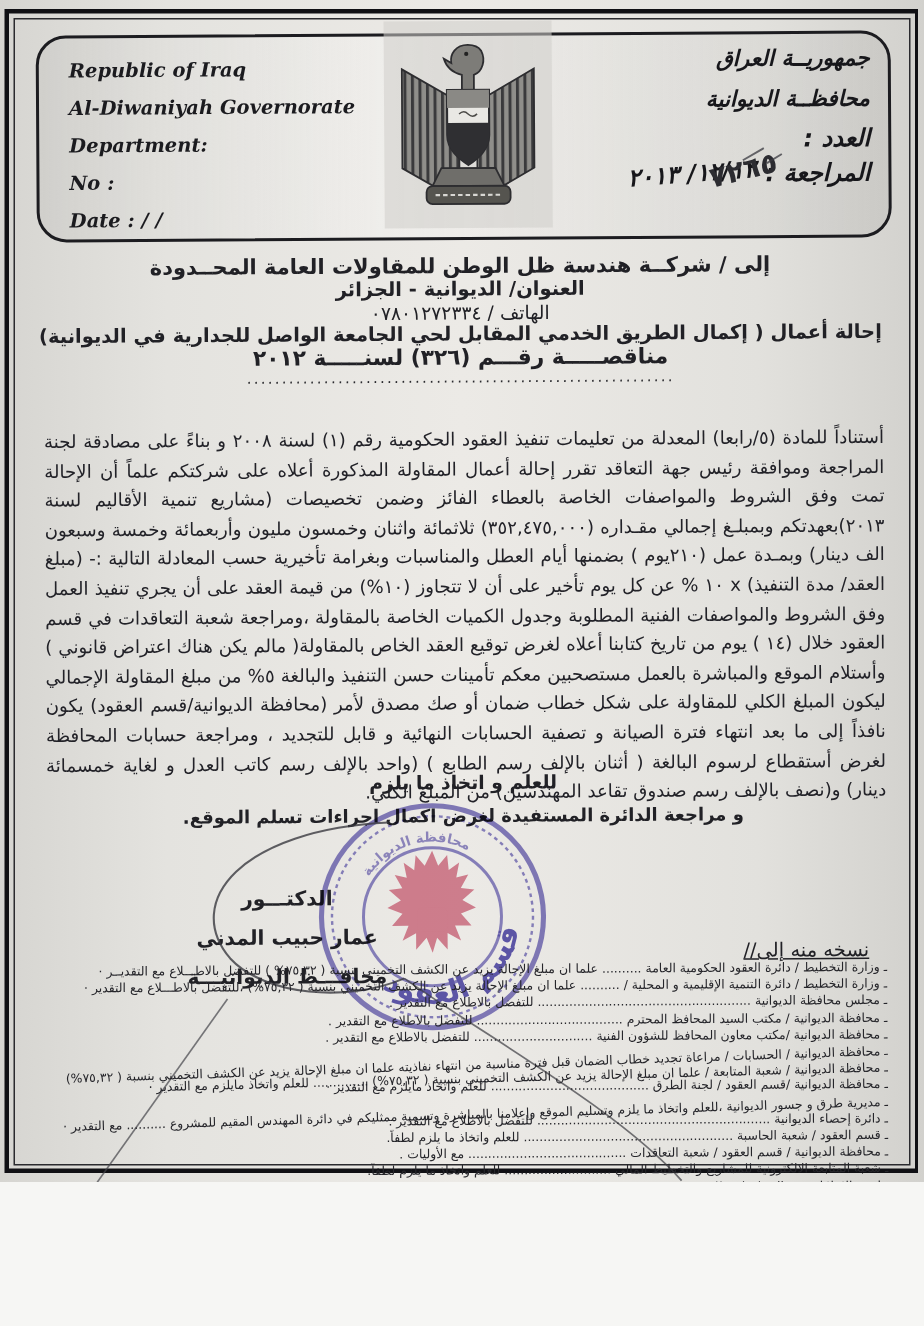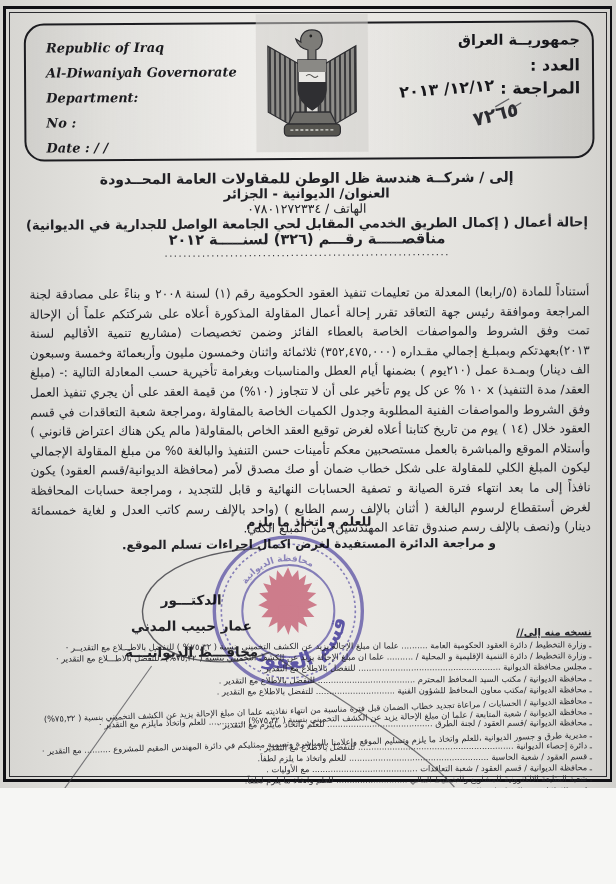--- a/index.html
+++ b/index.html
@@ -15,21 +15,21 @@
     border:1px solid #2a2a2e;pointer-events:none;}
   .tilt{position:absolute;inset:0;transform:rotate(-0.35deg);}
 
   
   .hdr-box{position:absolute;left:26px;top:22px;width:566px;height:134px;
     border:2px solid #1c1c20;border-radius:20px;
     background:linear-gradient(90deg,rgba(0,0,0,.04),rgba(255,255,255,.25) 40%,rgba(0,0,0,.05));}
   .hdr-en{position:absolute;left:48px;top:34px;font-family:"DejaVu Serif",serif;
     font-style:italic;font-weight:bold;font-size:13px;line-height:25px;color:#1b1b1f;}
   .hdr-ar{position:absolute;right:34px;top:28px;direction:rtl;
-    font-weight:bold;font-size:14.5px;line-height:27px;color:#17171b;}
+    font-weight:bold;font-size:14.5px;line-height:27px;color:#17171b;font-style:italic;}
   .hdr-ar .small-row{font-size:16px;line-height:23px;font-weight:bold;}
   .handnum{position:absolute;right:96px;top:104px;font-size:19px;font-weight:bold;
     color:#2c2c31;transform:rotate(-14deg) skewX(-6deg);letter-spacing:4px;direction:rtl;}
   .handdate{display:inline-block;transform:rotate(-4deg);letter-spacing:1px;}
 
   
   .emblem{position:absolute;left:256px;top:12px;width:116px;height:142px;}
 
   
   .addr{position:absolute;left:0;right:0;top:170px;text-align:center;direction:rtl;}
@@ -55,21 +55,21 @@
     font-weight:bold;font-size:13.5px;line-height:26px;direction:rtl;}
 
   
   .stamp{position:absolute;left:203px;top:527px;width:168px;height:168px;
     mix-blend-mode:multiply;opacity:.92;}
 
   
   .pen{position:absolute;inset:0;pointer-events:none;}
 
   
-  .cc-head{position:absolute;right:26px;top:628px;font-size:10px;font-weight:bold;
+  .cc-head{position:absolute;right:38px;top:628px;font-size:13px;font-weight:normal;
     text-decoration:underline;direction:rtl;}
   .cc{position:absolute;right:26px;left:30px;top:641px;direction:rtl;text-align:right;
     font-size:8.3px;line-height:11.2px;color:#26262b;}
   .cc .cc-item{white-space:nowrap;overflow:hidden;}
   .cc .cc-item:nth-child(6){transform:rotate(-1.6deg);transform-origin:right center;}
   .cc .cc-item:nth-child(7){transform:rotate(-1.2deg);transform-origin:right center;}
   .cc .cc-item:nth-child(9){transform:rotate(-1.4deg);transform-origin:right center;}
 
   
   .ftr-box{position:absolute;left:14px;top:803px;width:586px;height:58px;
@@ -121,20 +121,21 @@
       <path d="M44 70 L72 70 L72 78 C72 88 64 94 58 98 C52 94 44 88 44 78 Z" fill="#2f2f32"></path>
       <path d="M52 64 q3 -3 6 0 q3 3 6 0" stroke="#4c4b48" stroke-width="1" fill="none"></path>
 
       <path d="M40 100 L76 100 L82 112 L34 112 Z" fill="#6f6e6a" stroke="#2d2d30" stroke-width="1.2"></path>
       <rect x="30" y="112" width="56" height="12" rx="4" fill="#55544f" stroke="#2d2d30" stroke-width="1.2"></rect>
       <path d="M36 118 h44" stroke="#d8d7d3" stroke-width="1.4" stroke-dasharray="3 2"></path>
     </svg>
 
     <div class="hdr-ar">
       <div>جمهوريــة العراق</div>
+      <div>محافظــة الديوانية</div>
       <div class="small-row">
         <span>العدد :</span>
       </div>
       <div class="small-row">
         <span>المراجعة :</span>
         <span class="handdate">١٢/١٢/ ٢٠١٣</span>
       </div>
     </div>
     <div class="handnum">٧٢٦٥</div>
 

